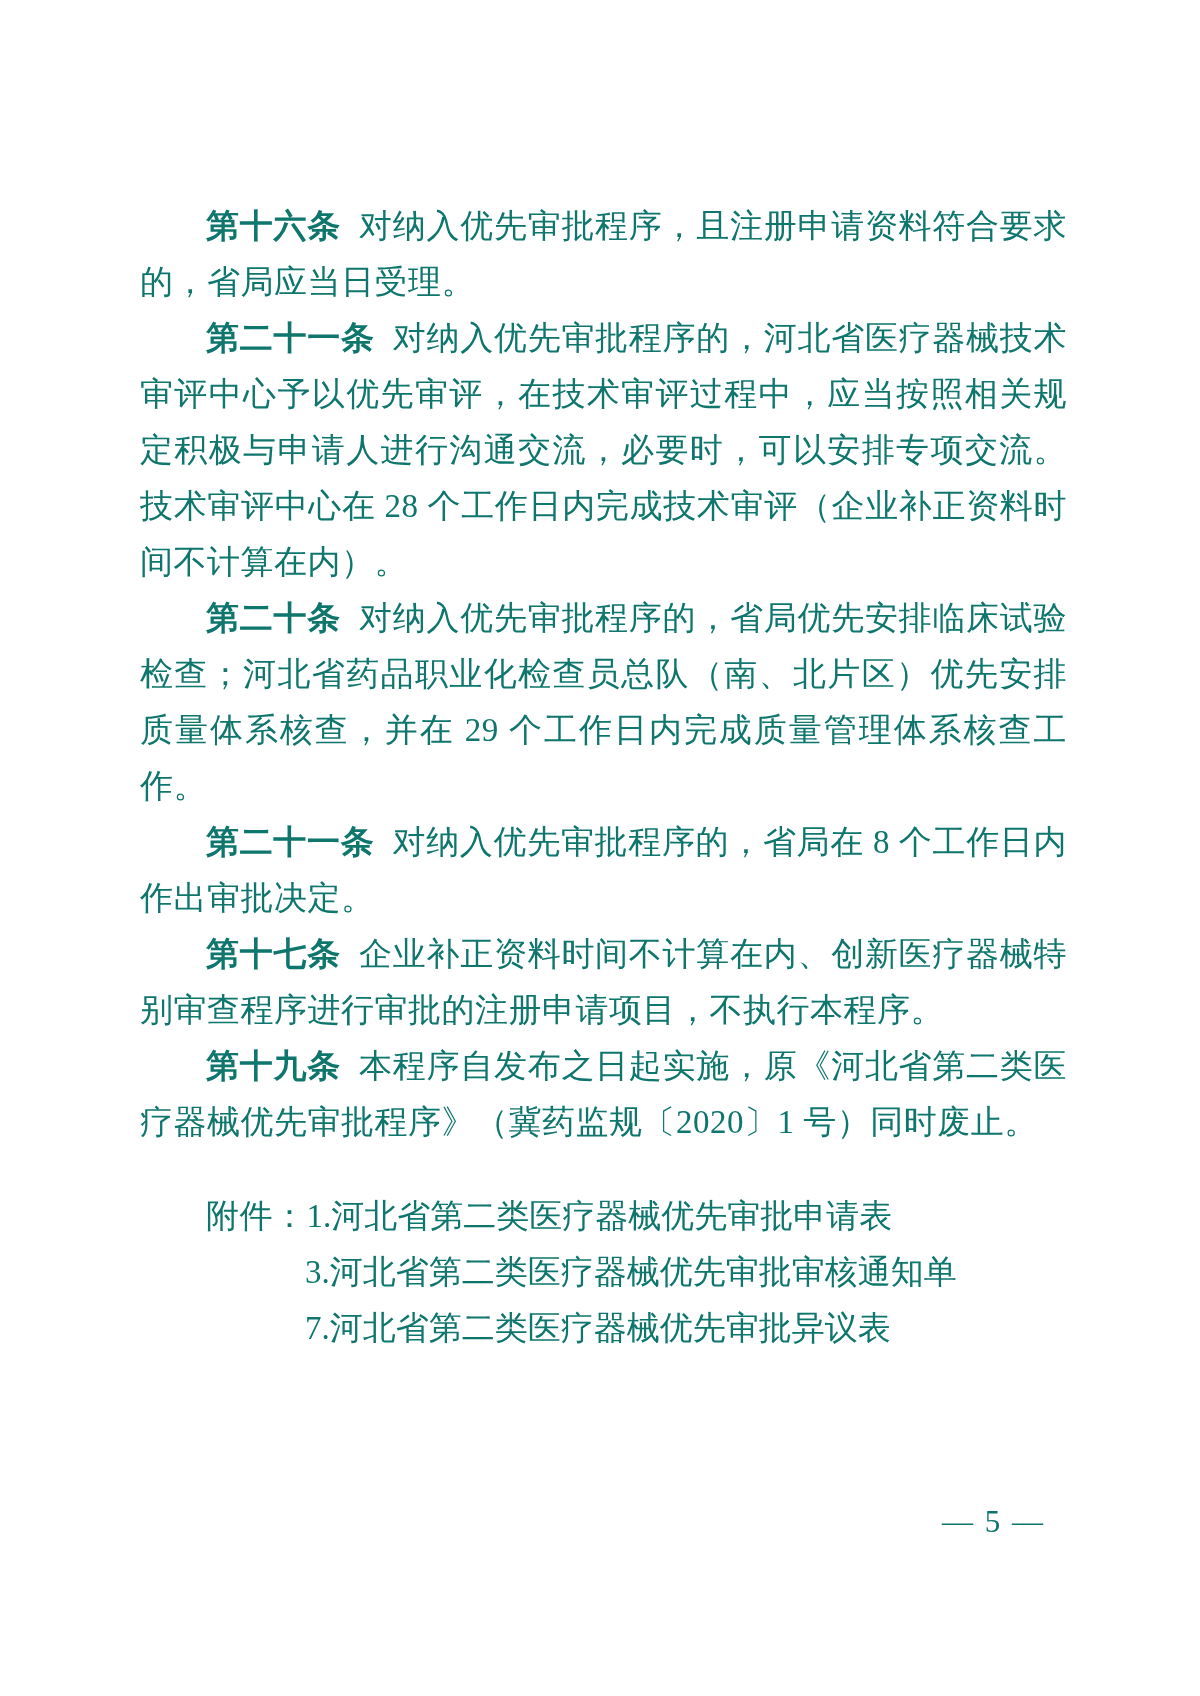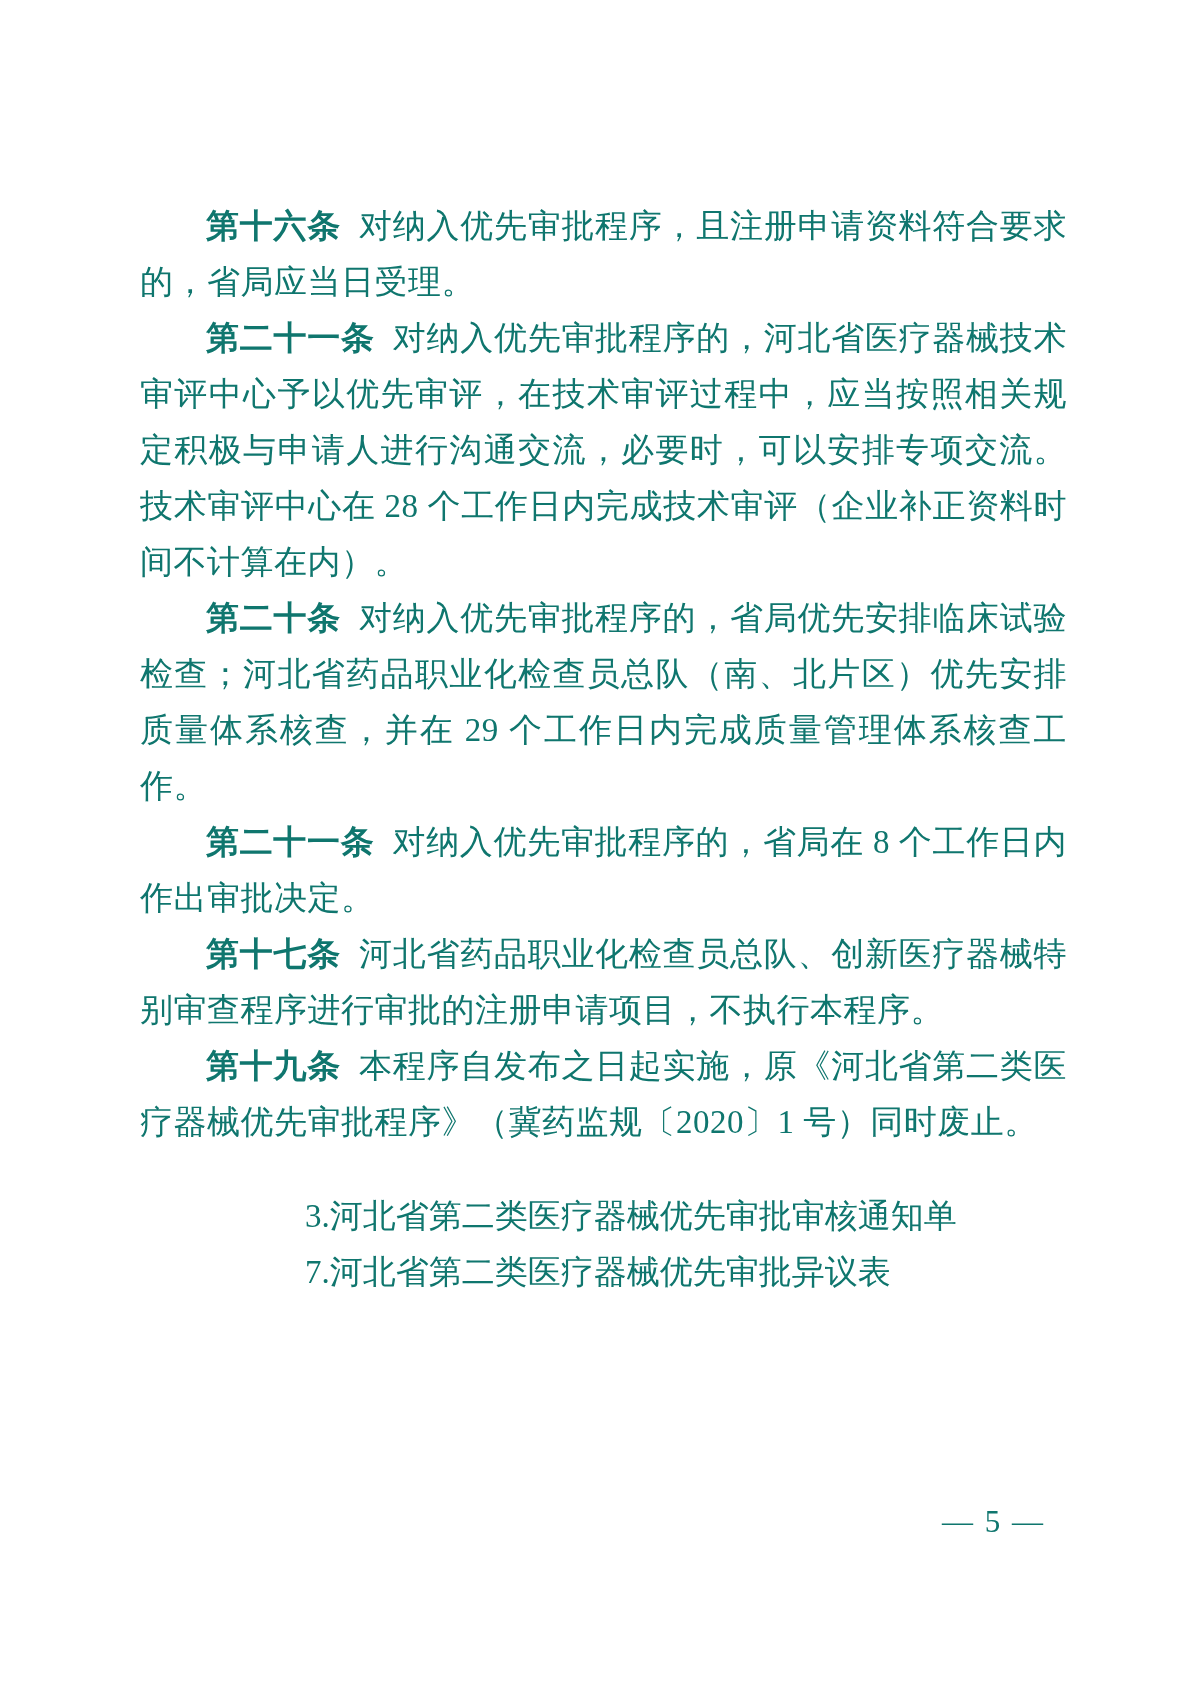--- a/index.html
+++ b/index.html
@@ -78,28 +78,31 @@
 
     <p class="para">
       <span class="term">第二十条</span><span>对纳入优先审批程序的，省局优先安排临床试验检查；河北省药品职业化检查员总队（南、北片区）优先安排质量体系核查，并在 29 个工作日内完成质量管理体系核查工作。</span>
     </p>
 
     <p class="para">
       <span class="term">第二十一条</span><span>对纳入优先审批程序的，省局在 8 个工作日内作出审批决定。</span>
     </p>
 
     <p class="para">
-      <span class="term">第十七条</span><span>河北省药品职业化检查员总队、创新医疗器械特别审查程序进行审批的注册申请项目，不执行本程序。</span>
+      <span class="term">第十七条</span><span>企业补正资料时间不计算在内、创新医疗器械特别审查程序进行审批的注册申请项目，不执行本程序。</span>
     </p>
 
     <p class="para">
       <span class="term">第十九条</span><span>本程序自发布之日起实施，原《河北省第二类医疗器械优先审批程序》（冀药监规〔2020〕1 号）同时废止。</span>
     </p>
 
     <div class="attachments">
+      <p class="att-line">
+        <span class="att-label">附件：</span><span>1.河北省第二类医疗器械优先审批申请表</span>
+      </p>
       <p class="att-line cont">
         <span>3.河北省第二类医疗器械优先审批审核通知单</span>
       </p>
       <p class="att-line cont">
         <span>7.河北省第二类医疗器械优先审批异议表</span>
       </p>
     </div>
 
   </div>
 

